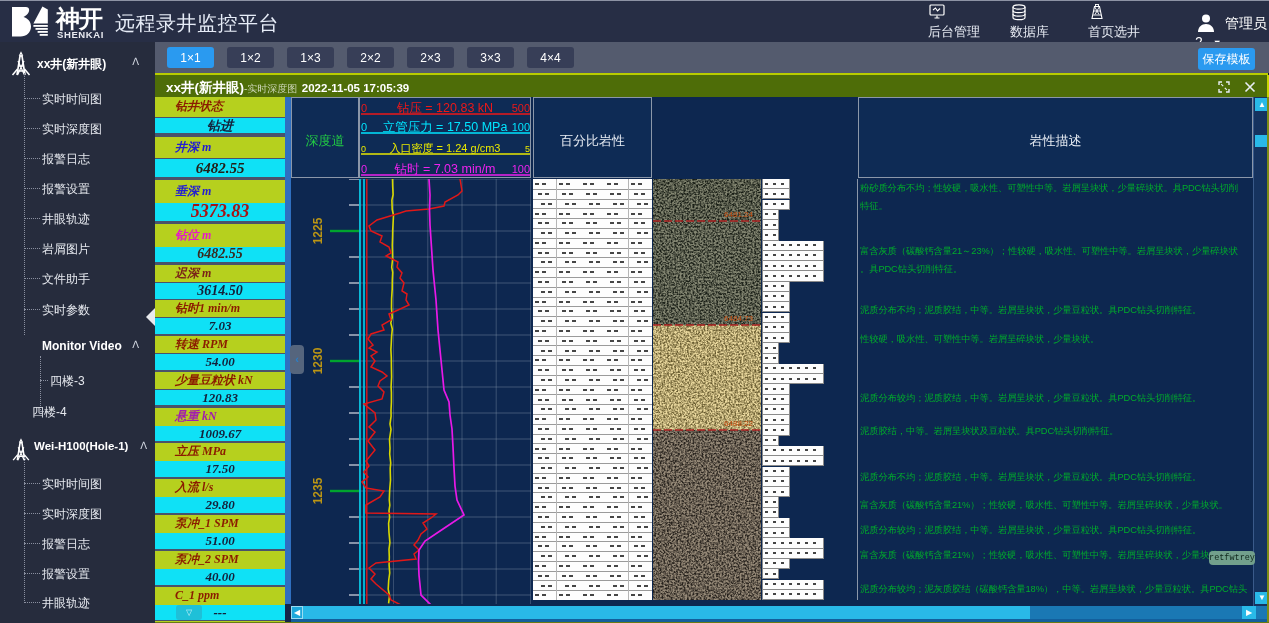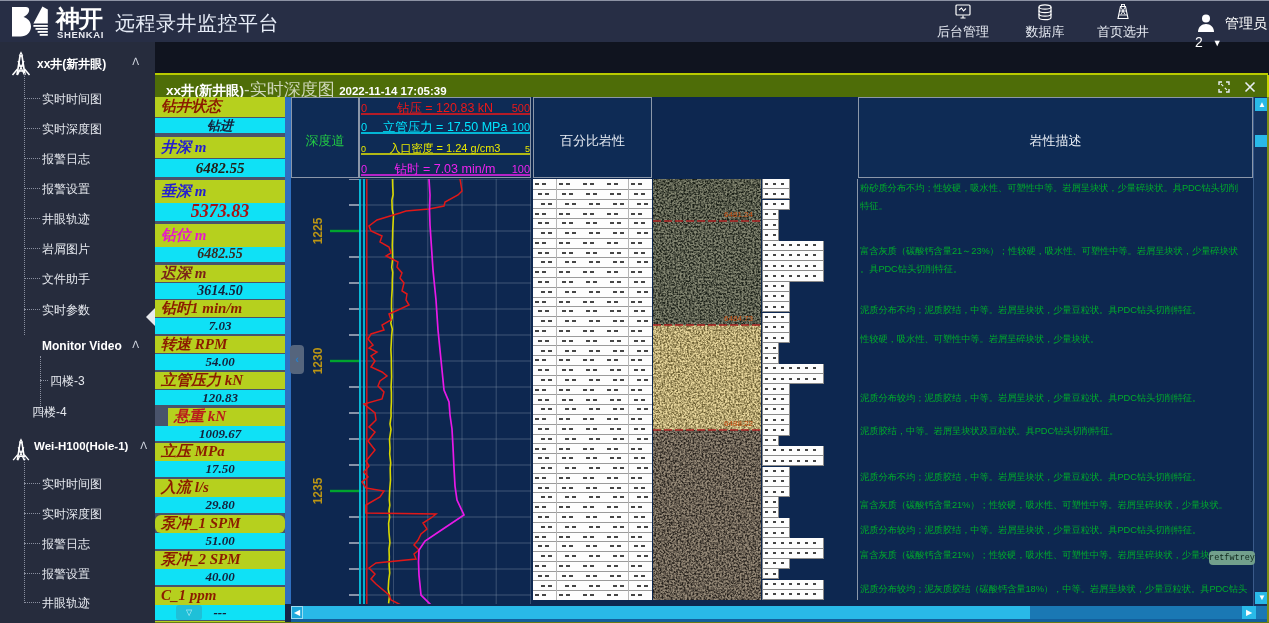--- a/index.html
+++ b/index.html
@@ -7,21 +7,21 @@
 body { font-family:"Liberation Sans", sans-serif; }
 #app { position:relative; width:1269px; height:623px; overflow:hidden; }
 .abs { position:absolute; }
 
 
 #topbar { left:0; top:0; width:1269px; height:42px; background:#272e45; }
 #logo { left:12px; top:5px; }
 #brandcn { left:56px; top:3px; color:#fff; font-size:24px; font-weight:bold; letter-spacing:-1px; }
 #brand-sub { left:57px; top:29px; color:#e8eaf0; font-size:9.5px; font-weight:bold; letter-spacing:0.6px; }
 #apptitle { left:115px; top:10px; color:#e6ecf7; font-size:20px; letter-spacing:0.5px; }
-.navitem { top:4px; width:70px; text-align:center; color:#e8ecf4; font-size:13px; }
+.navitem { top:4px; width:70px; color:#e8ecf4; font-size:13px; }
 .navitem .ic { height:17px; margin-bottom:2px; }
 #user { top:12px; color:#fff; font-size:14px; }
 
 
 #sidebar { left:0; top:42px; width:155px; height:581px; background:#262c3d; }
 .tnode { position:absolute; left:0; width:155px; height:20px; color:#e6e9ef; font-size:12px; }
 .tnode.grp { font-weight:bold; color:#fff; }
 .tnode .lbl { position:absolute; top:3px; }
 .tnode .caret { position:absolute; right:16px; top:3px; font-size:10px; color:#cfd4de; font-weight:normal;}
 .tnode.ch::before { content:""; position:absolute; left:24px; top:10px; width:16px; border-top:1px dotted #8a90a0; }
@@ -31,26 +31,26 @@
 
 
 #toolbar { left:155px; top:42px; width:1114px; height:31px; background:#545b6e; }
 .gbtn { position:absolute; top:5px; width:47px; height:21px; background:#373e57; border-radius:3px; color:#fff; font-size:12px; text-align:center; line-height:22px; }
 .gbtn.active { background:#2a9af0; }
 #savebtn { position:absolute; left:1043px; top:6px; width:57px; height:22px; background:#2a9af0; border-radius:3px; color:#fff; font-size:12px; text-align:center; line-height:22px; }
 
 
 #titlebar { left:155px; top:73px; width:1113px; height:24px; background:#4e6d08; border-top:2px solid #b9cc00; color:#fff; }
 #titlebar .t1 { font-size:13.5px; font-weight:bold; }
-#titlebar .t2 { font-size:17px; color:#cdd6b8; }
+#titlebar .t2 { font-size:10px; color:#cdd6b8; }
 #titlebar .t3 { font-size:11.5px; font-weight:bold; }
 
 
 #params { left:155px; top:97px; width:130px; height:526px; background:#49536b; font-family:"Liberation Serif", serif; }
-.plabel { position:absolute; left:0; width:130px; background:#b6d01e; font-style:italic; font-weight:bold; font-size:15px; padding-left:6px; white-space:nowrap; }
+.plabel { position:absolute; left:0; width:130px; background:#b6d01e; font-style:italic; font-weight:bold; font-size:12px; padding-left:20px; white-space:nowrap; }
 .pvalue { position:absolute; left:0; width:130px; background:#0fe1f6; font-style:italic; font-weight:bold; color:#1a2030; text-align:center; }
 
 
 #splitter { left:285px; top:97px; width:6px; height:507px; background:#2f6fc0; z-index:50; }
 #splitbot { left:285px; top:604px; width:6px; height:19px; background:#14274a; }
 #splitter .handle { position:absolute; left:5px; top:248px; width:14px; height:29px; background:#55657d; border-radius:4px; color:#2a7fc8; font-size:11px; font-weight:bold; text-align:center; line-height:28px; }
 
 
 #chart { left:291px; top:97px; width:962px; height:509px; background:#0d2750; }
 .hcell { position:absolute; top:0; height:81px; background:#0e2b55; border:1px solid #8b97a9; color:#e8edf4; font-size:13px; text-align:center; }
@@ -181,22 +181,32 @@
         <span class="lbl" style="left:42px;">报警日志</span>
       </div>
     <div class="tnode ch" style="top:521px;">
         <span class="lbl" style="left:42px;">报警设置</span>
       </div>
     <div class="tnode ch" style="top:550px;">
         <span class="lbl" style="left:42px;">井眼轨迹</span>
       </div>
     <div id="collapse-arrow" class="abs"></div>
   </div>
+  <div id="toolbar" class="abs">
+    <div class="gbtn active" style="left:12px;">1×1</div>
+    <div class="gbtn" style="left:72px;">1×2</div>
+    <div class="gbtn" style="left:132px;">1×3</div>
+    <div class="gbtn" style="left:192px;">2×2</div>
+    <div class="gbtn" style="left:252px;">2×3</div>
+    <div class="gbtn" style="left:312px;">3×3</div>
+    <div class="gbtn" style="left:372px;">4×4</div>
+    <div id="savebtn">保存模板</div>
+  </div>
   <div id="titlebar" class="abs">
-    <div style="position:absolute; left:11px; top:3px; white-space:nowrap;"><span class="t1">xx井(新井眼)</span><span class="t2">-实时深度图</span> <span class="t3">2022-11-14 17:05:39</span></div>
+    <div style="position:absolute; left:11px; top:3px; white-space:nowrap;"><span class="t1">xx井(新井眼)</span><span class="t2">-实时深度图</span> <span class="t3">2022-11-05 17:05:39</span></div>
     <svg style="position:absolute; right:38px; top:6px;" width="12" height="12" viewBox="0 0 12 12">
         <path d="M1 4 V1 h3 M8 1 h3 v3 M11 8 v3 H8 M4 11 H1 V8" fill="none" stroke="#e9eef5" stroke-width="1.4"></path>
         <path d="M3.2 3.2 l2 2 M8.8 8.8 l-2-2" stroke="#e9eef5" stroke-width="1.2"></path>
       </svg>
     <svg style="position:absolute; right:12px; top:6px;" width="12" height="12" viewBox="0 0 12 12">
         <path d="M1.5 1.5 L10.5 10.5 M10.5 1.5 L1.5 10.5" stroke="#e9eef5" stroke-width="1.6"></path>
       </svg>
   </div>
   <div id="params" class="abs">
     <div class="plabel" style="top:0.0px; height:19.5px; line-height:19.5px; color:#8b1c00;">钻井状态</div>
@@ -206,29 +216,29 @@
     <div class="plabel" style="top:82.5px; height:40px; line-height:22.0px; color:#2420cf;">垂深 m</div>
     <div class="pvalue" style="top:106.0px; height:17.5px; line-height:17.5px; color:#a61414; font-size:18px;">5373.83</div>
     <div class="plabel" style="top:127.0px; height:22.5px; line-height:22.5px; color:#e619c9;">钻位 m</div>
     <div class="pvalue" style="top:150.4px; height:14.4px; line-height:14.4px; color:#3a2a20; font-size:14px;">6482.55</div>
     <div class="plabel" style="top:168.0px; height:16.9px; line-height:16.9px; color:#7a2418;">迟深 m</div>
     <div class="pvalue" style="top:185.7px; height:16.8px; line-height:16.8px; color:#14203a; font-size:14px;">3614.50</div>
     <div class="plabel" style="top:202.7px; height:17.5px; line-height:17.5px; color:#8b1c00;">钻时1 min/m</div>
     <div class="pvalue" style="top:220.8px; height:15.9px; line-height:15.9px; color:#14203a; font-size:13px;">7.03</div>
     <div class="plabel" style="top:238.7px; height:17.5px; line-height:17.5px; color:#8b1c00;">转速 RPM</div>
     <div class="pvalue" style="top:256.7px; height:15.9px; line-height:15.9px; color:#14203a; font-size:13px;">54.00</div>
-    <div class="plabel" style="top:274.6px; height:17.5px; line-height:17.5px; color:#8b1c00;">立管压力 kN</div>
+    <div class="plabel" style="top:274.6px; height:17.5px; line-height:17.5px; color:#8b1c00;">少量豆粒状 kN</div>
     <div class="pvalue" style="top:292.6px; height:15.9px; line-height:15.9px; color:#14203a; font-size:13px;">120.83</div>
-    <div class="plabel" style="top:310.5px; height:25px; line-height:17.5px; color:#b91c1c;margin-left:13px;">悬重 kN</div>
+    <div class="plabel" style="top:310.5px; height:25px; line-height:17.5px; color:#a21caf;">悬重 kN</div>
     <div class="pvalue" style="top:328.5px; height:15.9px; line-height:15.9px; color:#14203a; font-size:13px;">1009.67</div>
     <div class="plabel" style="top:346.4px; height:17.5px; line-height:17.5px; color:#8b1c00;">立压 MPa</div>
     <div class="pvalue" style="top:364.4px; height:15.9px; line-height:15.9px; color:#14203a; font-size:13px;">17.50</div>
     <div class="plabel" style="top:382.3px; height:17.5px; line-height:17.5px; color:#8b1c00;">入流 l/s</div>
     <div class="pvalue" style="top:400.3px; height:15.9px; line-height:15.9px; color:#14203a; font-size:13px;">29.80</div>
-    <div class="plabel" style="top:418.2px; height:17.5px; line-height:17.5px; color:#8b1c00;border-radius:6px;">泵冲_1 SPM</div>
+    <div class="plabel" style="top:418.2px; height:17.5px; line-height:17.5px; color:#8b1c00;">泵冲_1 SPM</div>
     <div class="pvalue" style="top:436.2px; height:15.9px; line-height:15.9px; color:#14203a; font-size:13px;">51.00</div>
     <div class="plabel" style="top:454.1px; height:17.5px; line-height:17.5px; color:#8b1c00;">泵冲_2 SPM</div>
     <div class="pvalue" style="top:472.1px; height:15.9px; line-height:15.9px; color:#14203a; font-size:13px;">40.00</div>
     <div class="plabel" style="top:490.2px; height:17.5px; line-height:17.5px; color:#8b1c00;">C_1 ppm</div>
     <div class="pvalue" style="top:508.2px; height:15.3px; line-height:15.3px; color:#14203a; font-size:13px;">---</div>
     <div style="position:absolute; left:21px; top:508.2px; width:26px; height:15.3px; background:#1fc0d8; border-radius:3px; color:#c8f2fa; font-size:8px; text-align:center; line-height:15.3px; font-style:normal;">▽</div>
     <div style="position:absolute; left:0; top:523.5px; width:130px; height:2.5px; background:#b6d01e;"></div>
   </div>
   <div id="splitter" class="abs">
       <div class="handle">‹</div>

